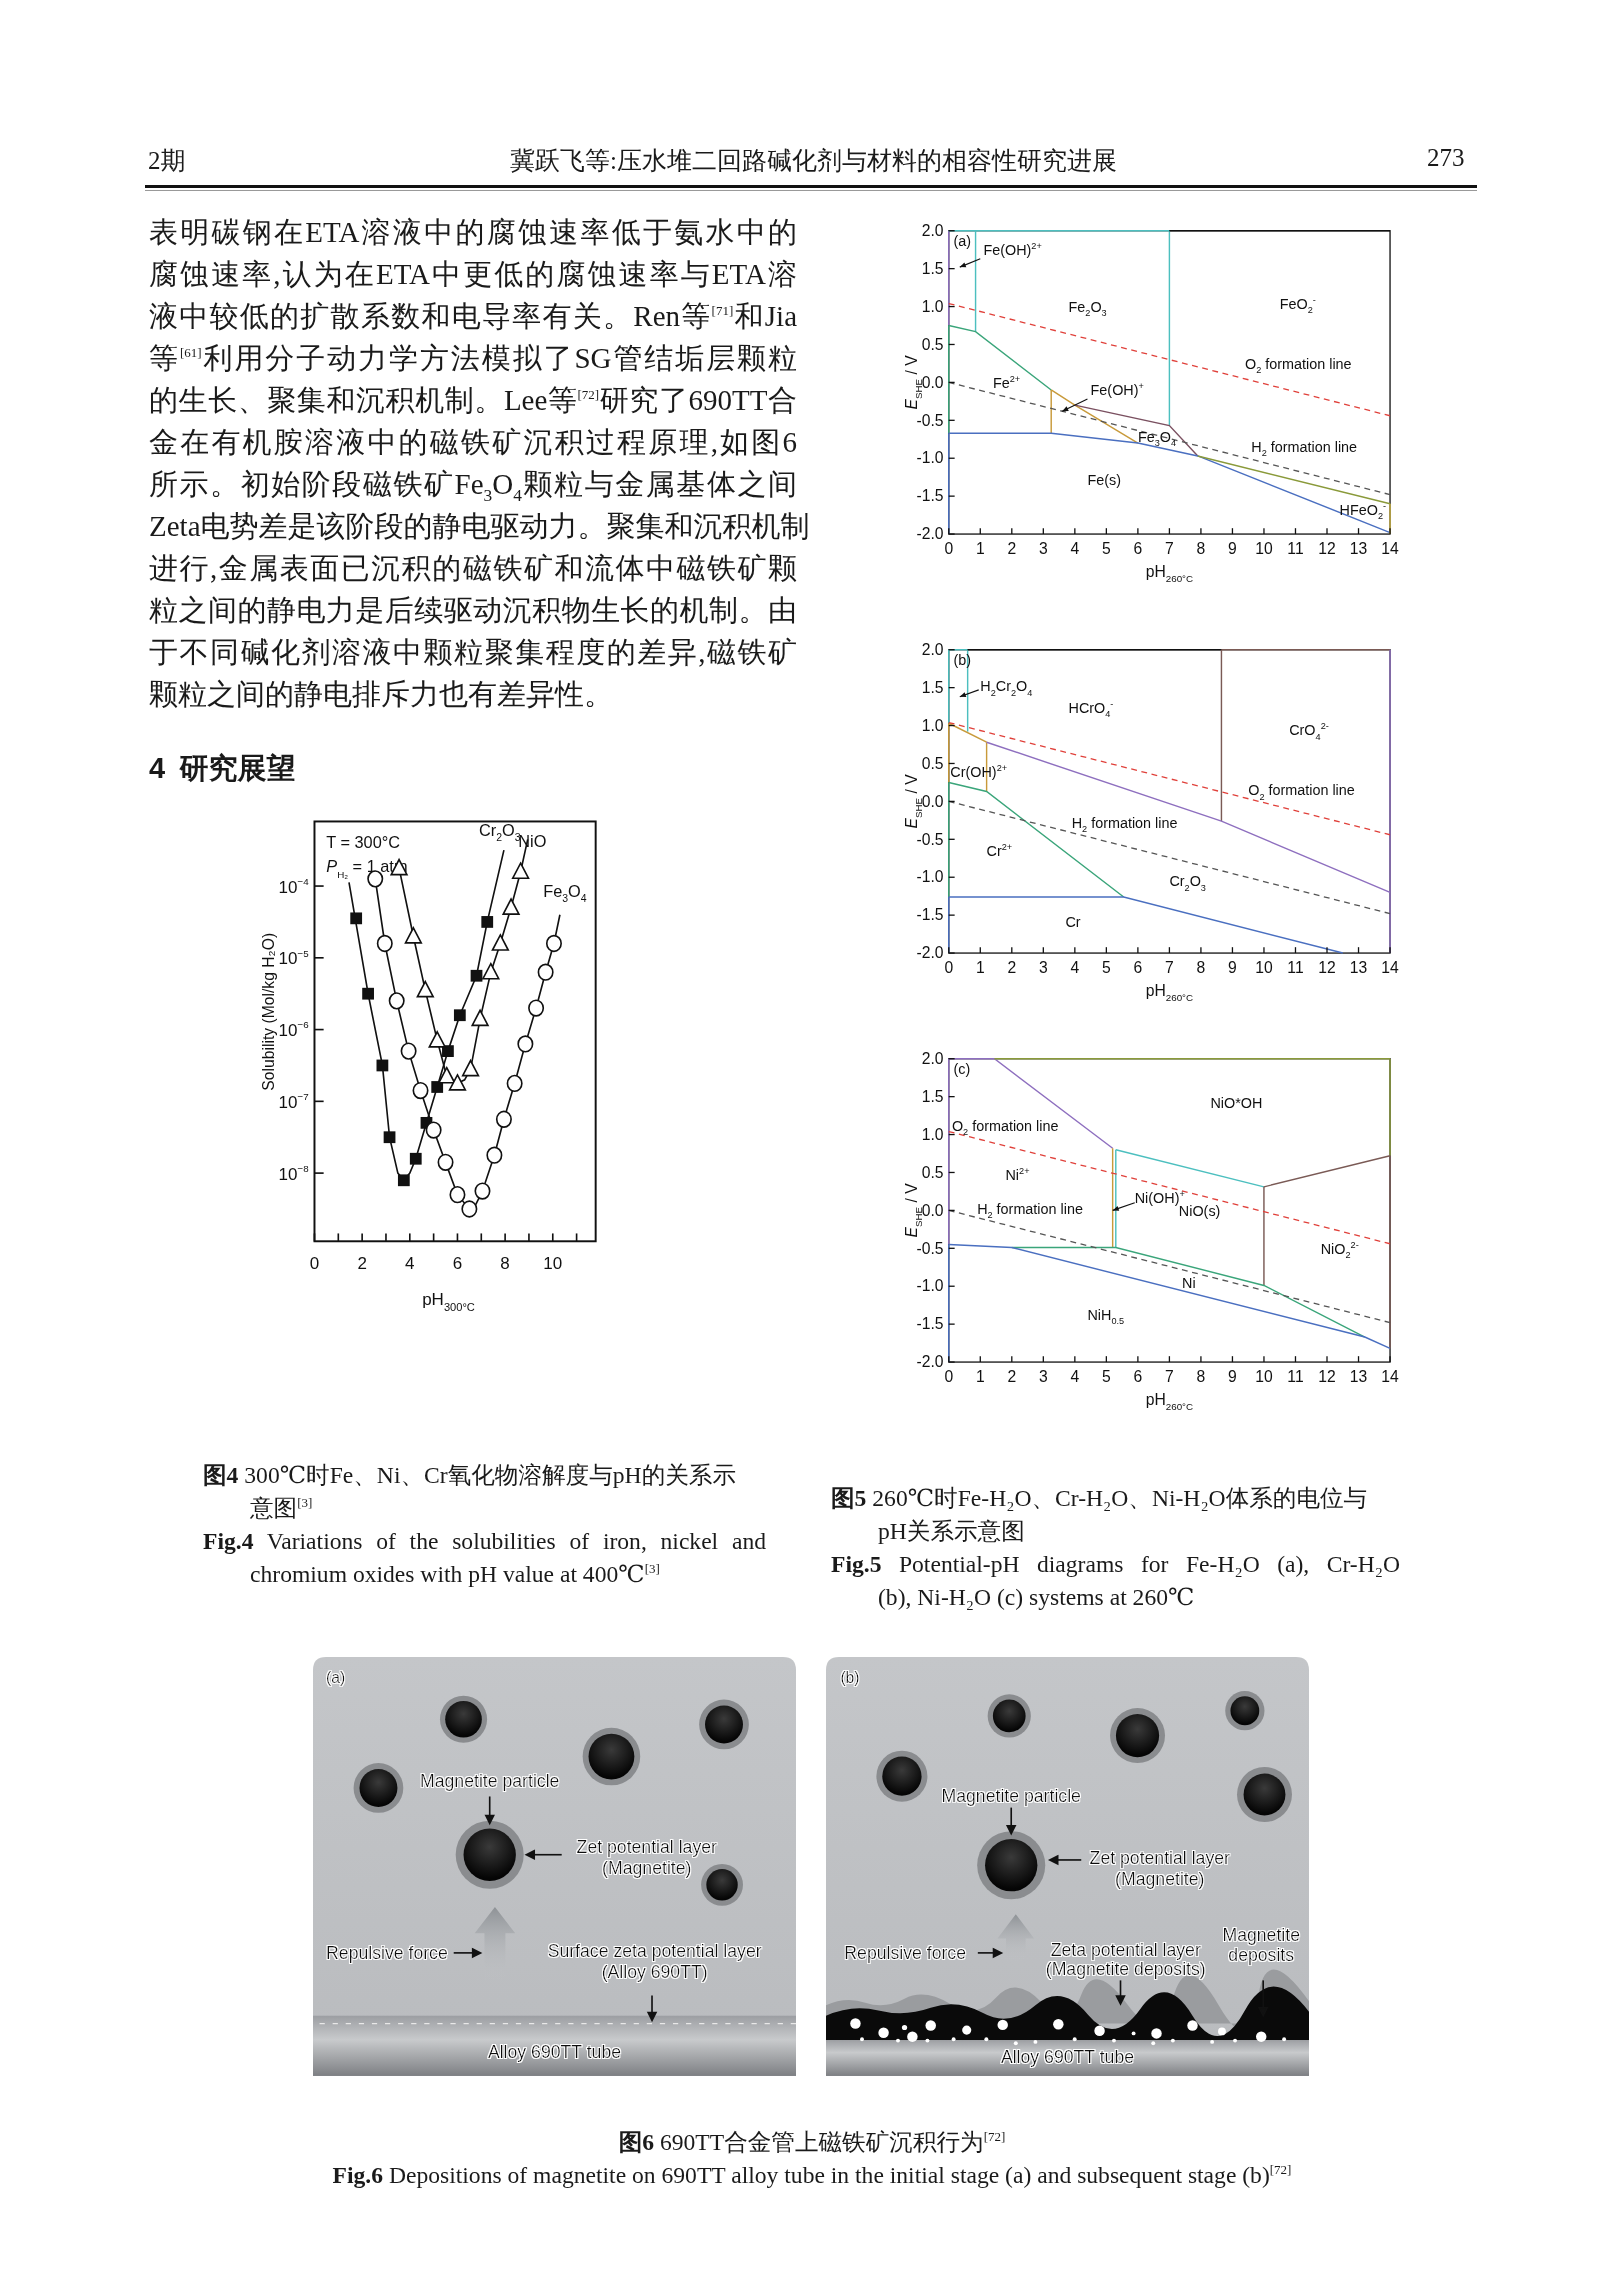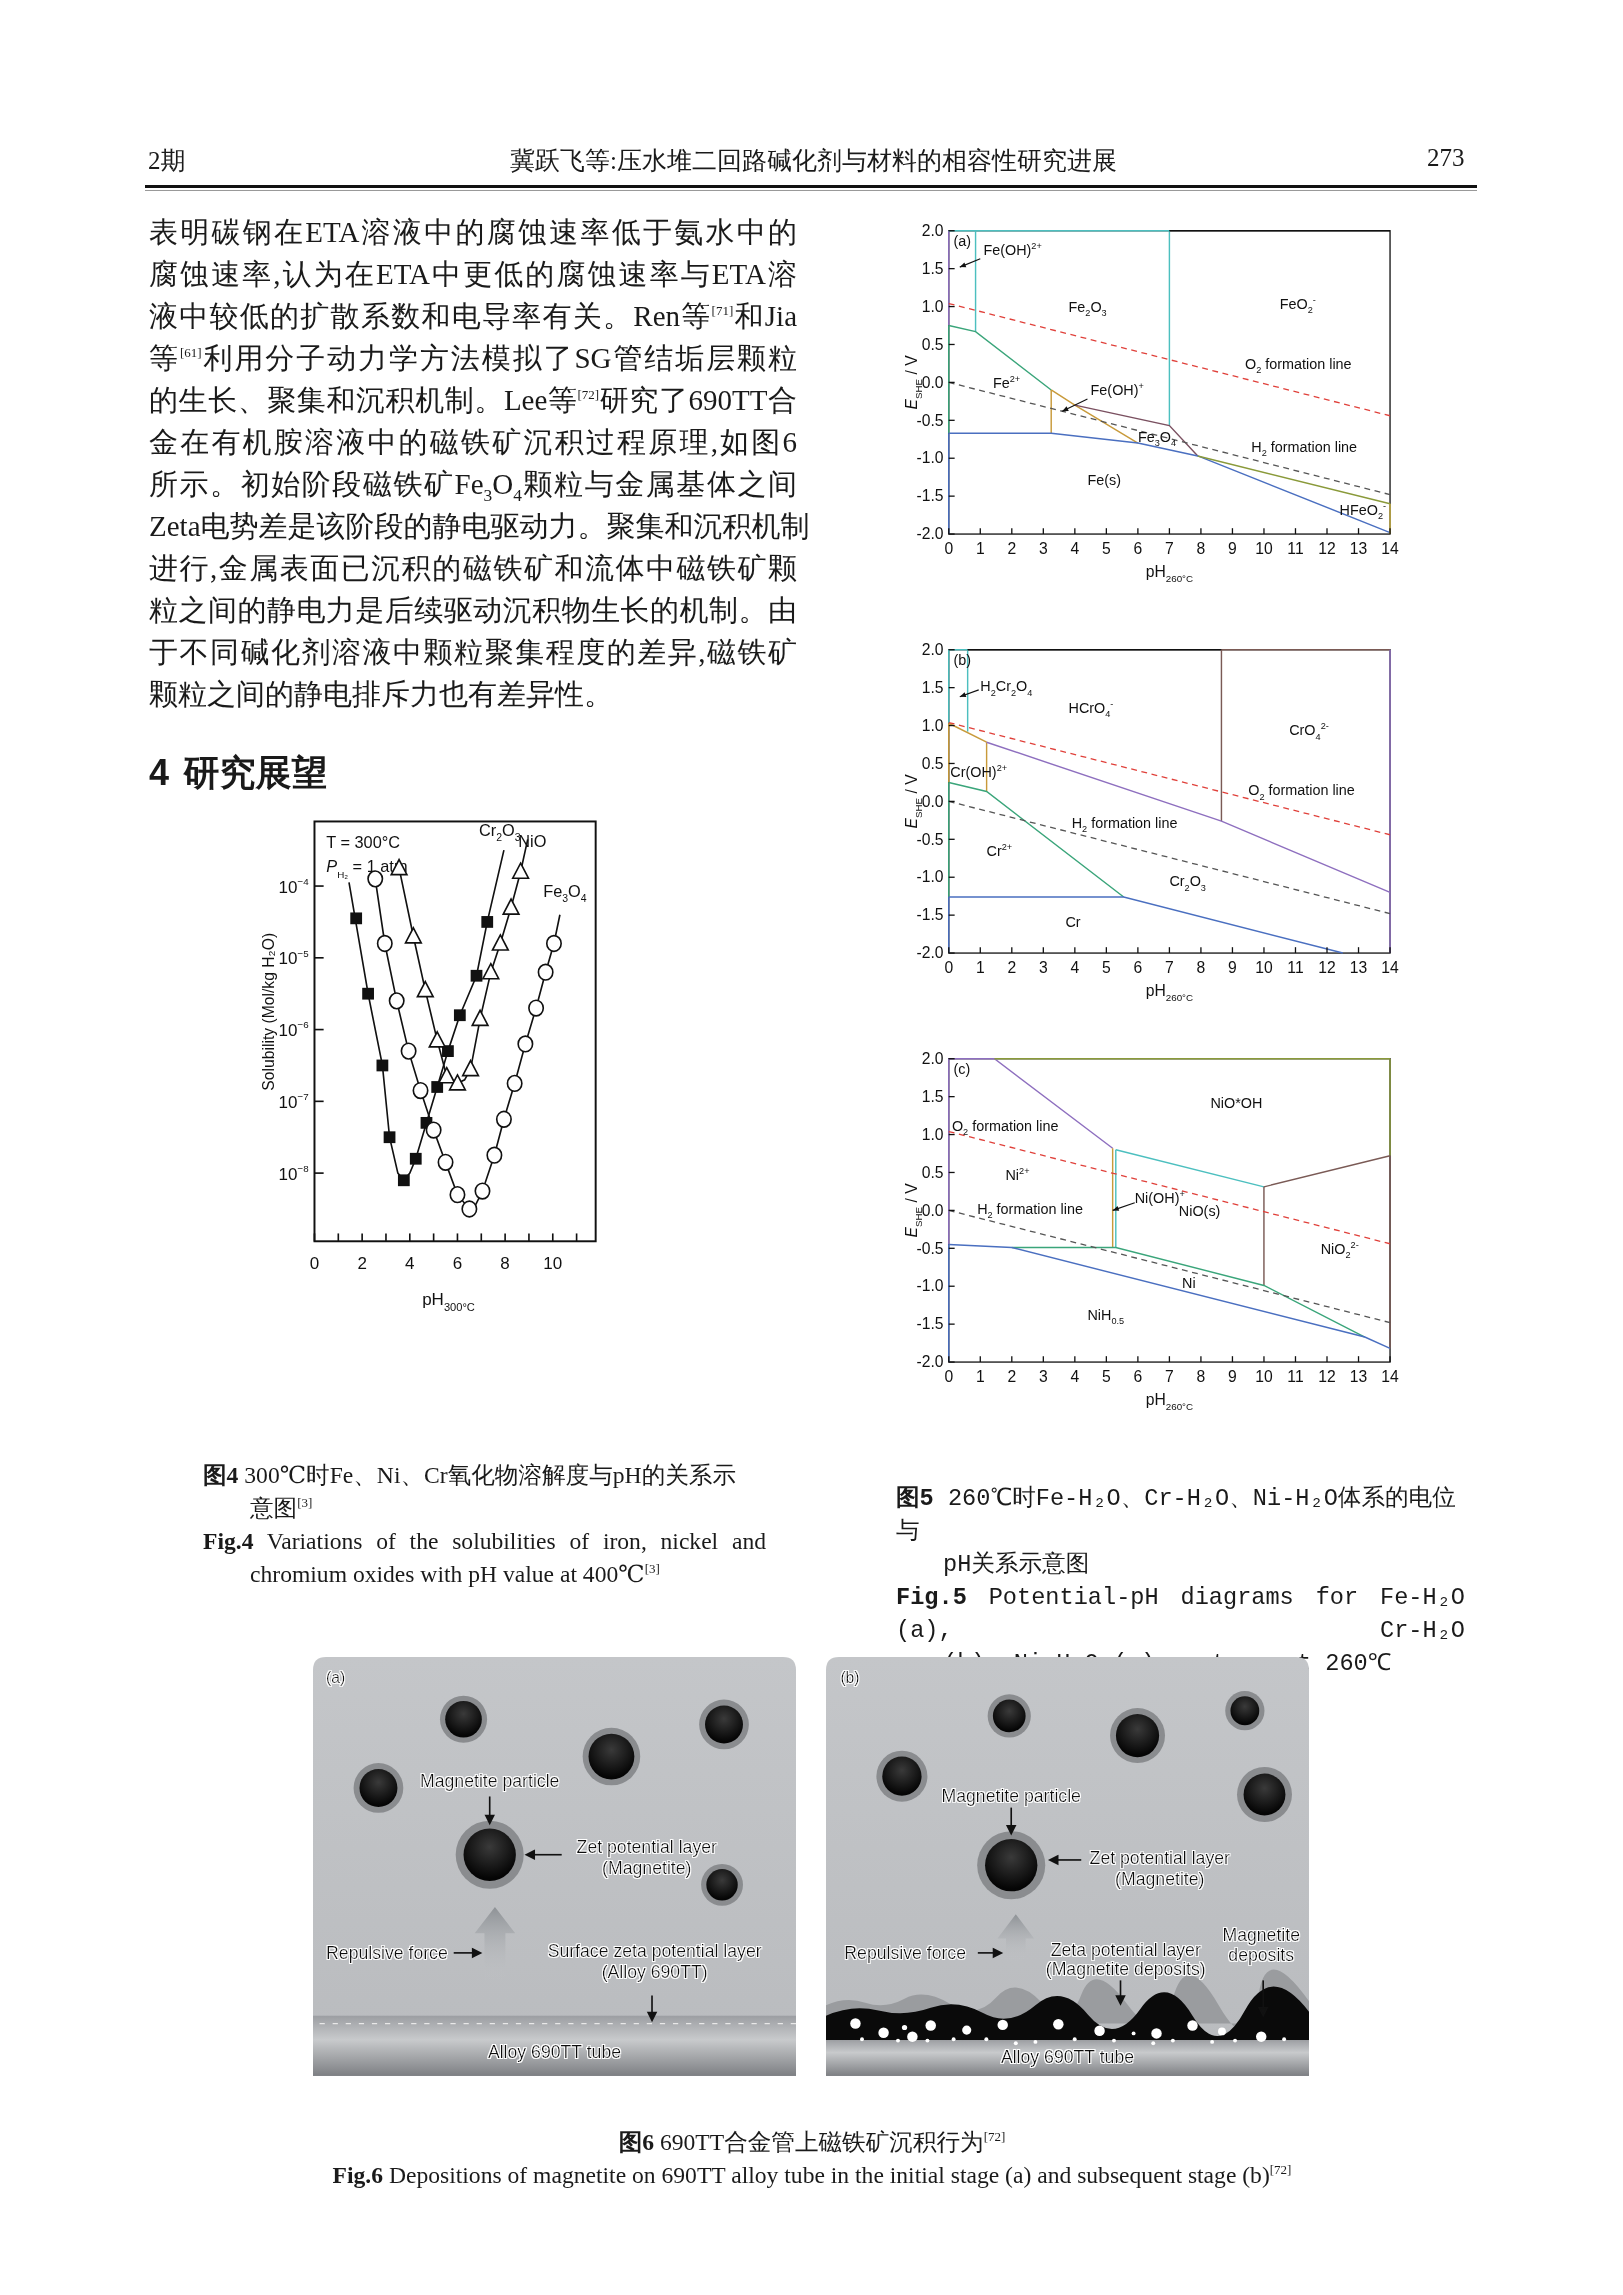--- a/index.html
+++ b/index.html
@@ -7,21 +7,21 @@
          font-family:"Liberation Serif","DejaVu Serif",serif; color:#1a1a1a; }
   .abs { position:absolute; }
   
   .hdr { font-size:25px; top:144px; }
   .hdr-rule { position:absolute; left:145px; top:185px; width:1332px; height:3.3px; background:#111; }
   .hdr-rule2 { position:absolute; left:145px; top:190px; width:1332px; height:0.7px; background:#999; }
   
   .body-text { left:149px; top:211px; width:648px; font-size:29px; line-height:42px; text-align:justify; text-align-last:justify; }
   .body-text p { margin:0; white-space:nowrap; }
   .body-text p.last { text-align-last:left; }
-  .section { left:149px; top:749px; font-size:36px; font-weight:bold; font-family:"Liberation Sans","DejaVu Sans",sans-serif; }
+  .section { left:149px; top:749px; font-size:29px; font-weight:bold; font-family:"Liberation Sans","DejaVu Sans",sans-serif; }
   .section .sec-num { margin-right:14.4px; }
   sup.ref { font-size:13px; vertical-align:super; line-height:0; }
   sub { font-size:60%; line-height:0; }
   
   .cap { font-size:23.6px; line-height:33px; }
   .cap b { font-weight:bold; }
   .cap .indent { padding-left:47px; display:block; }
   svg text { font-family:"Liberation Sans","DejaVu Sans",sans-serif; }
 </style>
 </head>
@@ -382,21 +382,21 @@
     <text x="354.4642857142857" y="242.39999999999998" font-size="22" fill="#111"><tspan>Ni(OH)</tspan><tspan dy="-9.24" font-size="14">+</tspan></text>
     <text x="113.39285714285714" y="259.8" font-size="22" fill="#111"><tspan>H</tspan><tspan dy="6.6" font-size="14">2</tspan><tspan dy="-6.6" font-size="22"> formation line</tspan></text>
     <text x="421.9642857142857" y="263.28" font-size="22" fill="#111"><tspan>NiO(s)</tspan></text>
     <text x="638.9285714285714" y="320.12" font-size="22" fill="#111"><tspan>NiO</tspan><tspan dy="6.6" font-size="14">2</tspan><tspan dy="-15.84" font-size="14">2-</tspan></text>
     <text x="426.7857142857143" y="372.32" font-size="22" fill="#111"><tspan>Ni</tspan></text>
     <text x="282.14285714285717" y="421.03999999999996" font-size="22" fill="#111"><tspan>NiH</tspan><tspan dy="6.6" font-size="14">0.5</tspan></text>
     <line x1="354.4642857142857" y1="242.39999999999998" x2="320.7142857142857" y2="254" stroke="#111" stroke-width="1.8"></line>
     <path d="M320.7142857142857,254 L328.15899230553805,247.32344821257527 L330.6905278364475,254.68890719259204 Z" fill="#111"></path>
   </svg>
 
-<div class="abs cap" style="left:896px;top:1482px;width:569px;font-family:Liberation Mono, monospace;">
+<div class="abs cap" style="left:831px;top:1482px;width:569px;">
   <div><b>图5</b> <span>260℃时Fe-H₂O、Cr-H₂O、Ni-H₂O体系的电位与</span></div>
   <div class="indent">pH关系示意图</div>
   <div style="text-align:justify;text-align-last:justify;"><b>Fig.5</b> <span>Potential-pH diagrams for Fe-H₂O (a), Cr-H₂O</span></div>
   <div class="indent">(b), Ni-H₂O (c) systems at 260℃</div>
 </div>
 
 <svg class="abs" style="left:313px;top:1657px;" width="483" height="419" viewBox="0 0 738 640">
   <defs>
     <linearGradient id="bgA" x1="0" y1="0" x2="0" y2="1">
         <stop offset="0" stop-color="#c4c6c9"></stop>

